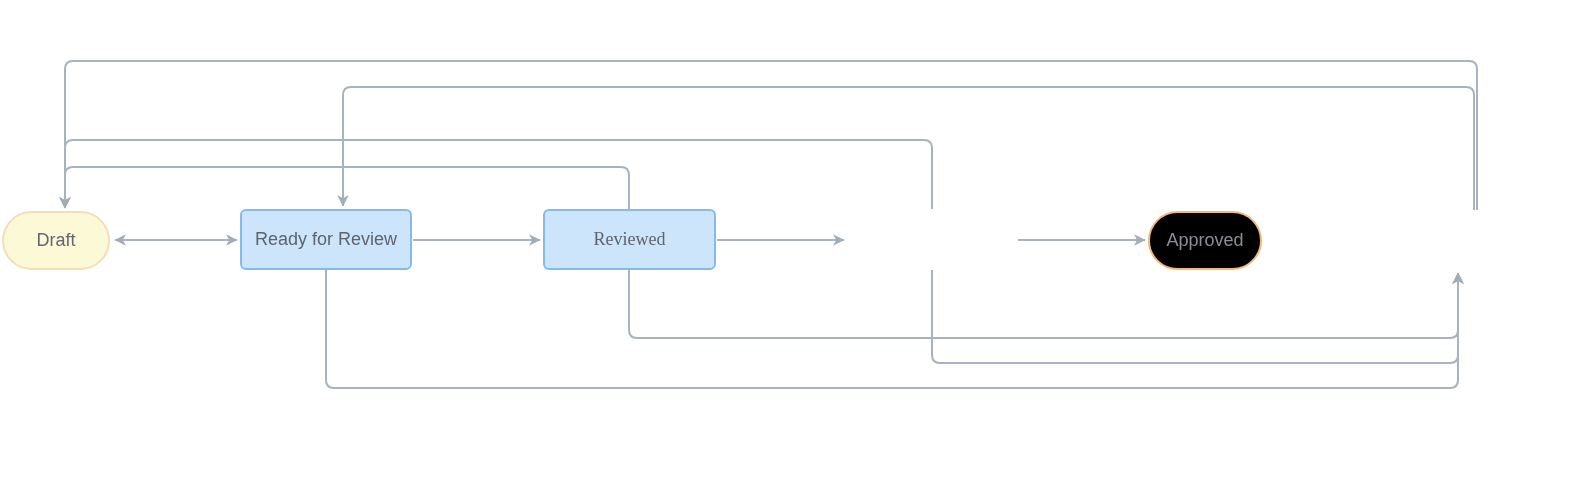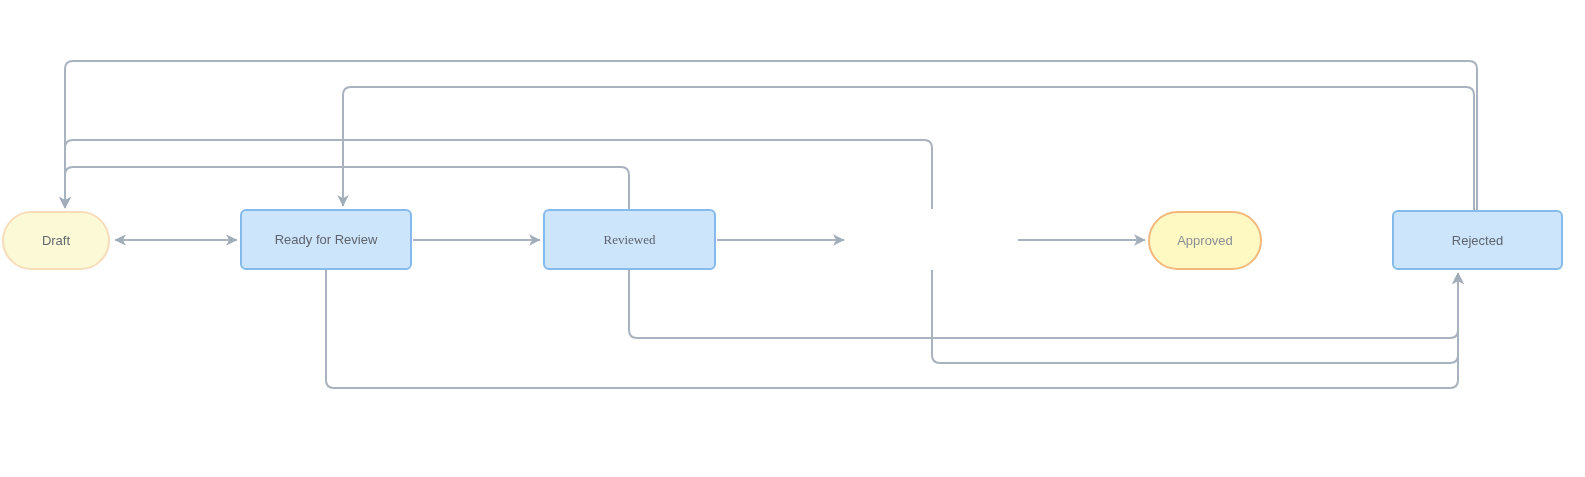--- a/index.html
+++ b/index.html
@@ -23,38 +23,38 @@
     stroke-width: 2;
     stroke-linejoin: round;
     pointer-events: stroke;
   }
   .node {
     position: absolute;
     box-sizing: border-box;
     display: flex;
     align-items: center;
     justify-content: center;
-    font-size: 13px;
+    font-size: 18px;
     color: #5d646d;
     cursor: default;
     user-select: none;
   }
   .node.rect {
     background: #cde5fb;
     border: 2px solid #85bbec;
     border-radius: 6px;
   }
   .node.pill-start {
     background: #fcfad6;
     border: 2px solid #f7dcba;
     border-radius: 30px;
     color: #63686e;
   }
   .node.pill-end {
-    background: #fef9c3;
+    background: #000000;
     border: 2px solid #f2b87c;
     border-radius: 30px;
     color: #8a8f96;
   }
   .n-draft            { left: 2px;    top: 211px; width: 108px; height: 59px; }
   .n-ready-review     { left: 240px;  top: 209px; width: 172px; height: 61px; }
   .n-reviewed         { left: 543px;  top: 209px; width: 173px; height: 61px; font-family: Liberation Serif, serif; }
   .n-ready-approve    { left: 847px;  top: 209px; width: 170px; height: 61px; }
   .n-approved         { left: 1148px; top: 211px; width: 114px; height: 59px; }
   .n-rejected         { left: 1392px; top: 210px; width: 171px; height: 60px; }
@@ -104,17 +104,14 @@
 
   <div class="node rect n-reviewed">
     <span>Reviewed</span>
   </div>
 
 
   <div class="node pill-end n-approved">
     <span>Approved</span>
   </div>
 
-  <div class="node rect n-rejected">
-    <span>Rejected</span>
-  </div>
 
 </div>
 
 </body></html>

